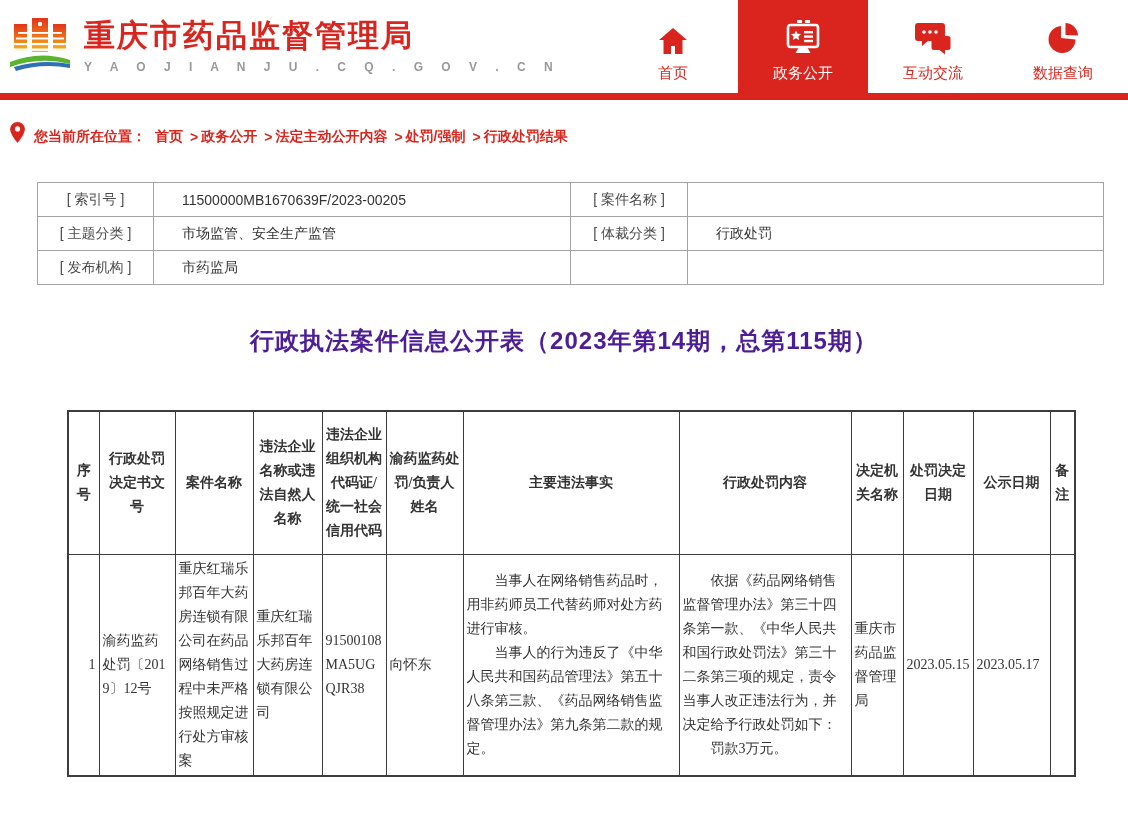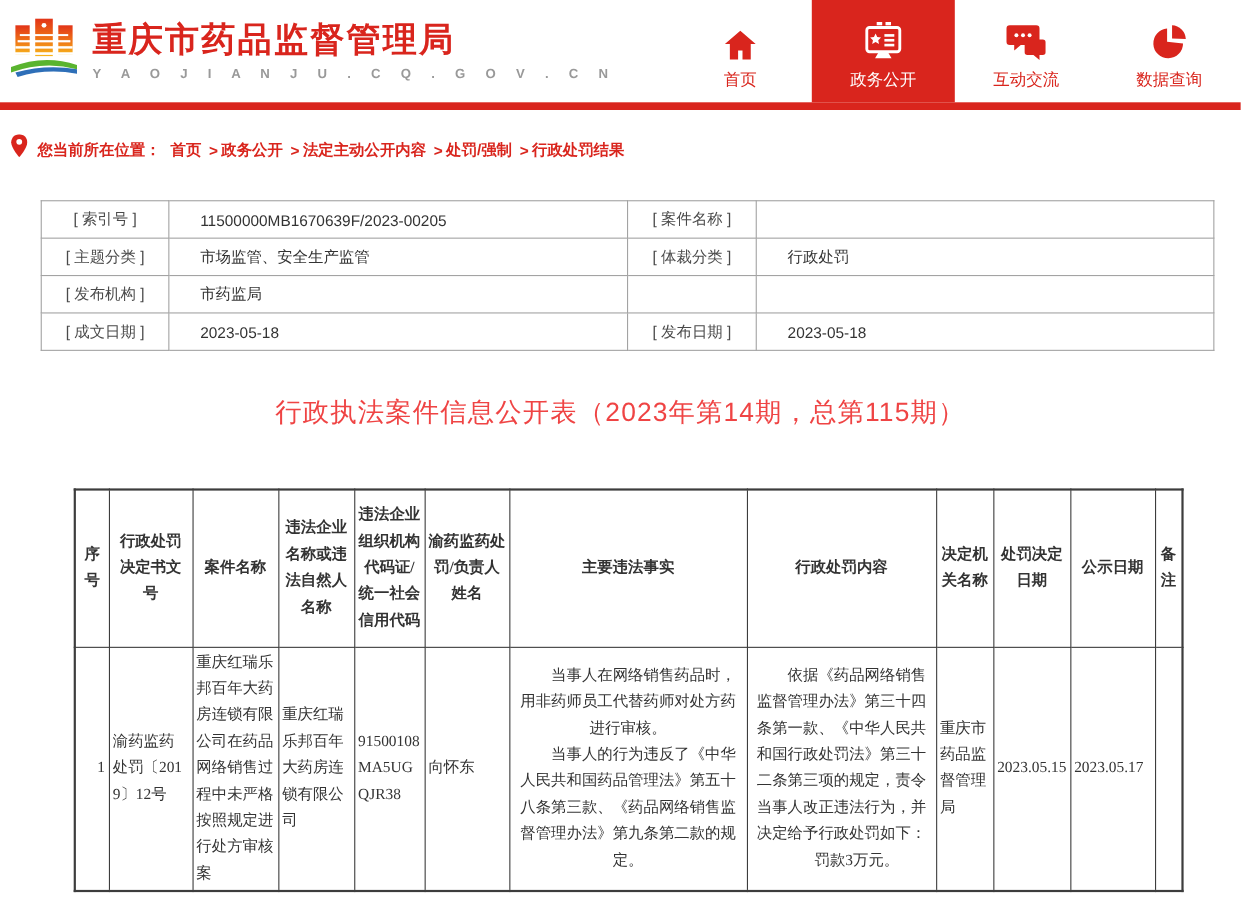--- a/index.html
+++ b/index.html
@@ -39,37 +39,37 @@
   .meta-table {
     margin: 26px 0 0 37px; width: 1066px;
     border-collapse: collapse; table-layout: fixed;
   }
   .meta-table td { border: 1px solid #a3a3a3; height: 34px; font-size: 14px; background: #fff; }
   .meta-label { width: 116px; text-align: center; color: #4a4a4a; }
   .meta-value { padding-left: 28px; color: #333; }
   
   .doc-title {
     margin-top: 40px; text-align: center;
-    font-size: 24px; font-weight: normal; color: #ef4444; letter-spacing: 1px;
+    font-size: 24px; font-weight: bold; color: #4c1d95; letter-spacing: 1px;
   }
   
   .case-table {
     margin: 53px 0 0 67px; width: 1007px;
     border-collapse: collapse; table-layout: fixed;
     font-family: "Liberation Serif", "DejaVu Serif", serif;
     border: 2px solid #3d3d3d;
   }
   .case-table th, .case-table td {
     border: 1px solid #3d3d3d; word-break: break-all;
     font-size: 14px; line-height: 24px; padding: 2px 3px; vertical-align: middle;
   }
   .case-table th { font-weight: bold; text-align: center; height: 143px; }
   .case-table .data-row td { height: 211px; }
   .cell-seq { text-align: right; padding-right: 1px; }
-  .para { text-indent: 2em; text-align: center; }
+  .para { text-indent: 2em; }
 </style>
 </head>
 <body>
 
 <header class="site-header">
   <a class="logo-link">
     <span>
       <svg width="64" height="62" viewBox="0 0 64 60">
         <defs>
           <linearGradient id="gl" x1="0" y1="0" x2="0" y2="1">
@@ -184,26 +184,20 @@
     <td class="meta-label">[ 主题分类 ]</td>
     <td class="meta-value">市场监管、安全生产监管</td>
     <td class="meta-label">[ 体裁分类 ]</td>
     <td class="meta-value">行政处罚</td>
   </tr>
   <tr>
     <td class="meta-label">[ 发布机构 ]</td>
     <td class="meta-value">市药监局</td>
     <td class="meta-label"></td>
     <td class="meta-value"></td>
-  </tr>
-  <tr>
-    <td class="meta-label">[ 成文日期 ]</td>
-    <td class="meta-value">2023-05-18</td>
-    <td class="meta-label">[ 发布日期 ]</td>
-    <td class="meta-value">2023-05-18</td>
   </tr>
 </tbody>
   </table>
 
 <h1 class="doc-title">行政执法案件信息公开表（2023年第14期，总第115期）</h1>
 
 <table class="case-table">
   <colgroup>
     <col style="width:31px">
       <col style="width:76px">

